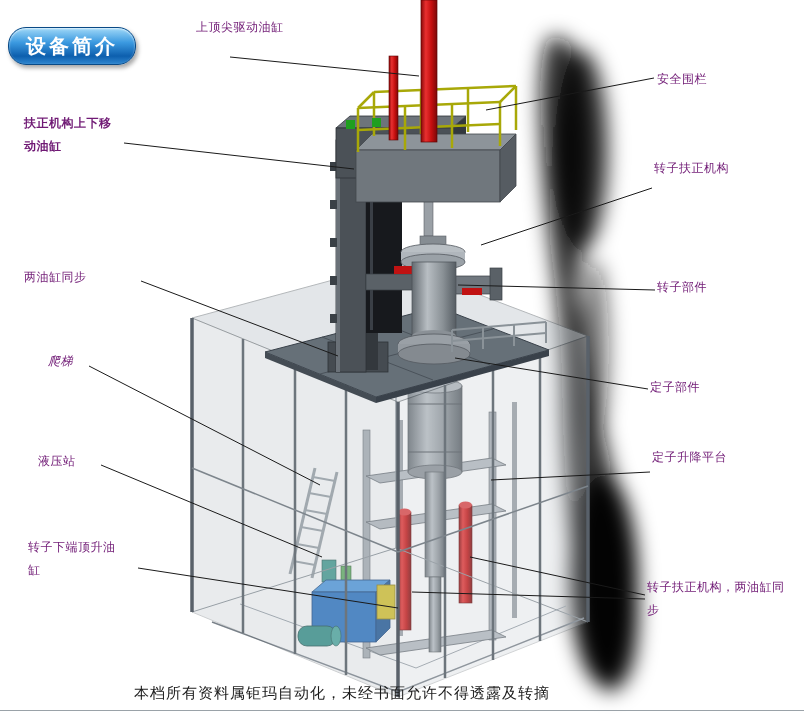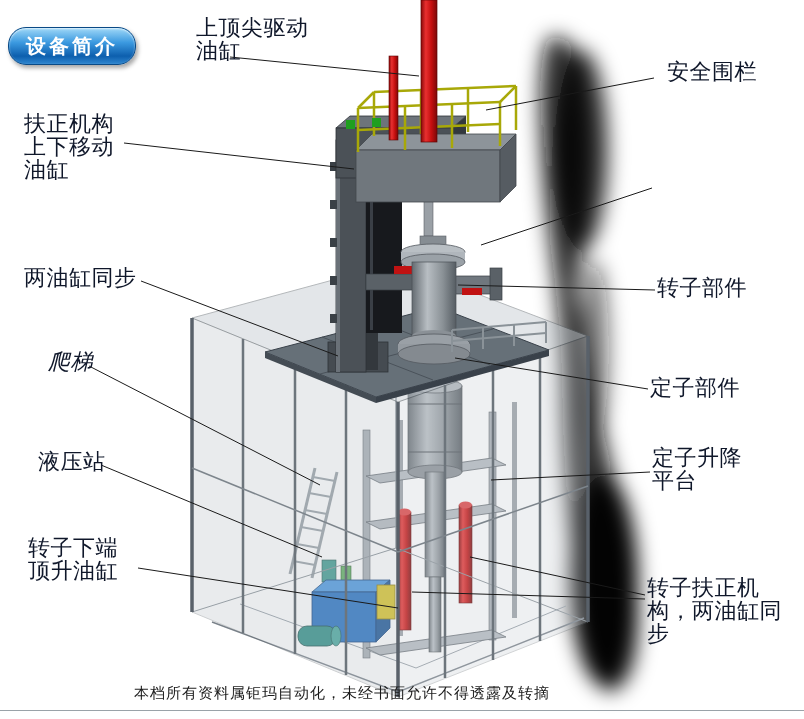--- a/index.html
+++ b/index.html
@@ -5,21 +5,21 @@
   * { margin:0; padding:0; box-sizing:border-box; }
   html,body { width:804px; height:719px; }
   body {
     background:#ffffff;
     font-family:"Liberation Sans","DejaVu Sans",sans-serif;
     overflow:hidden;
   }
   .stage { position:relative; width:804px; height:719px; background:#fff; overflow:hidden; }
   .machine-svg { position:absolute; left:0; top:0; }
   .label {
-    position:absolute; font-size:22px; line-height:23px; color:#0f172a;
+    position:absolute; font-size:12px; line-height:23px; color:#701a75;
     letter-spacing:0.5px;
   }
   .badge {
     position:absolute; left:8px; top:27px; width:128px; height:38px;
     display:flex; align-items:center; justify-content:center;
     color:#fff; font-size:20px; font-weight:bold; letter-spacing:3px;
     border-radius:18px;
     background:linear-gradient(180deg,#9fd8f8 0%,#3c9ae0 40%,#0d5fae 78%,#2f86cf 100%);
     border:1px solid #0a4a86;
     box-shadow:2px 3px 4px rgba(0,0,0,0.35), inset 0 1px 2px rgba(255,255,255,0.7);
@@ -242,24 +242,25 @@
       <line x1="138" y1="568" x2="398" y2="608"></line>
       <line x1="645" y1="595" x2="470" y2="557"></line>
       <line x1="645" y1="599" x2="412" y2="592"></line>
     </g>
   </svg>
 
   <div class="badge">设备简介</div>
 
   <div class="label" style="left:196px;top:16px;width:115px;">上顶尖驱动油缸</div>
 
-  <div class="label" style="left:657px;top:60px;width:100px;text-align:right;">安全围栏</div>
-
-  <div class="label" style="left:24px;top:112px;width:98px;">扶正机构上下移动油缸</div>
-
+  <div class="label" style="left:657px;top:68px;width:100px;">安全围栏</div>
+
+  <div class="label" style="left:24px;top:112px;width:98px;font-weight:bold;">扶正机构上下移动油缸</div>
+
+  <div class="label" style="left:654px;top:157px;width:98px;">转子扶正机构</div>
 
   <div class="label" style="left:24px;top:266px;width:120px;">两油缸同步</div>
 
   <div class="label" style="left:657px;top:276px;width:90px;">转子部件</div>
 
   <div class="label" style="left:48px;top:350px;width:60px;font-style:italic;">爬梯</div>
 
   <div class="label" style="left:650px;top:376px;width:90px;">定子部件</div>
 
   <div class="label" style="left:38px;top:450px;width:70px;">液压站</div>

